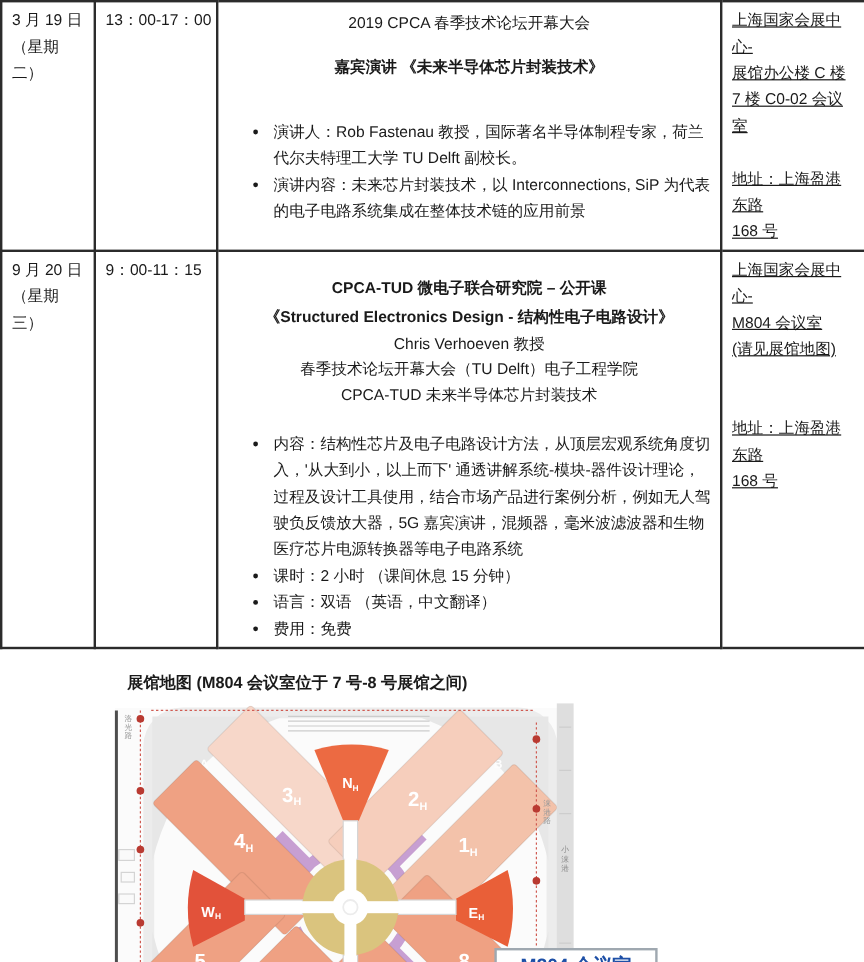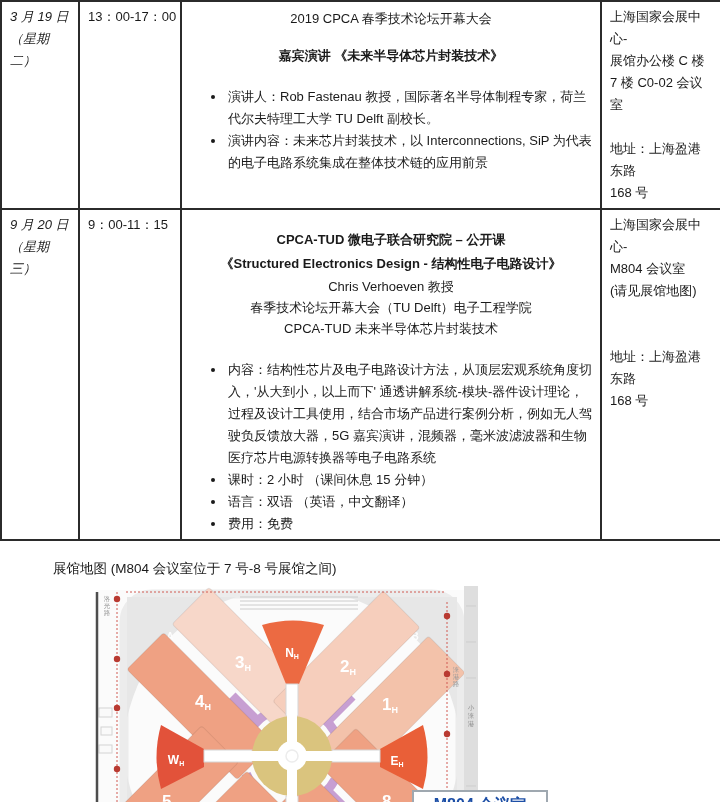--- a/index.html
+++ b/index.html
@@ -7,35 +7,35 @@
   body {
     width:720px; height:802px; overflow:hidden; background:#fff;
     font-family:"Liberation Sans","DejaVu Sans",sans-serif;
     color:#1a1a1a;
   }
   table.schedule { border-collapse:collapse; table-layout:fixed; width:720px; }
   table.schedule td {
     border:2px solid #2b2b2b; vertical-align:top;
     font-size:13px; line-height:22px; padding:4px 8px;
   }
-  td.c-date { padding:6px 4px 4px 8px;font-style:italic; }
+  td.c-date { padding:6px 4px 4px 8px; }
   td.c-time { padding:6px 4px 4px 10px; white-space:nowrap; }
   td.c-main { padding:4px 12px 4px 12px; }
   td.c-loc  { padding:6px 4px 4px 8px; }
   .title-line { text-align:center; margin:2px 0 14px 0; }
   .center-b { text-align:center; font-weight:bold; line-height:24px; }
   .center-n { text-align:center; line-height:21px; }
   .mt14 { margin-top:14px; }
-  .mb18 { margin-bottom:18px; }
+  .mb18 { margin-bottom:31px; }
   ul.bullets { margin:0; padding-left:36px; }
   ul.bullets li { margin:0; padding-left:2px; }
   ul.mt20 { margin-top:20px; }
-  .loc-line { min-height:22px; }
+  .loc-line { min-height:22px;text-decoration:underline; }
   .map-heading {
-    margin:18px 0 8px 53px; font-size:13.5px; font-weight:normal; line-height:19px;
+    margin:18px 0 8px 106px; font-size:13.5px; font-weight:bold; line-height:19px;
   }
   .map-wrap { position:relative; margin-left:90px; width:470px; height:324px; }
   svg text { font-family:"Liberation Sans","DejaVu Sans",sans-serif; }
   .hall-label { fill:#ffffff; font-weight:bold; font-size:17px; text-anchor:middle; }
   .hall-label .suf { font-size:9px; }
   .tri-label { fill:#ffffff; font-weight:bold; font-size:12px; text-anchor:middle; }
   .tri-label .suf { font-size:7px; }
   .corner-letter { fill:#fdfdfd; font-weight:bold; font-size:10px; text-anchor:middle; }
   .street { fill:#9a9a9a; font-size:6.5px; text-anchor:middle; }
   .m804-text { fill:#1d4fa6; font-weight:bold; font-size:16px; text-anchor:middle; }

